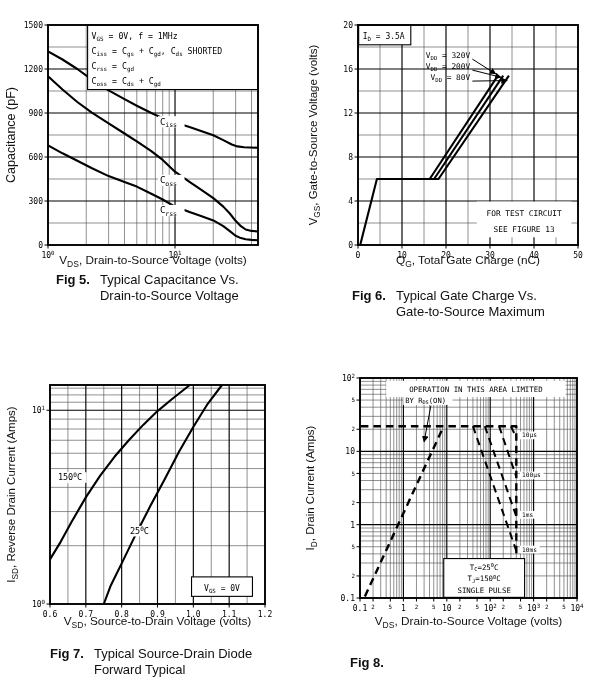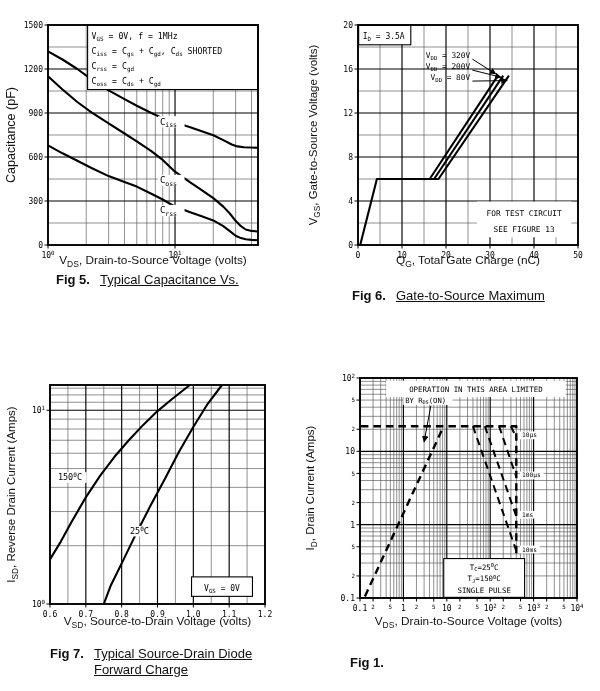--- a/index.html
+++ b/index.html
@@ -7,21 +7,21 @@
     width:600px;height:691px;position:relative;overflow:hidden;
     background:#ffffff;color:#111;
     font-family:"Liberation Sans", sans-serif;
   }
   svg{position:absolute;overflow:visible;}
   .caption{
     position:absolute;display:flex;gap:10px;
     font-size:13px;line-height:15.5px;color:#111;
   }
   .figno{font-weight:bold;white-space:nowrap;}
-  .capline{display:block;text-decoration:underline;}
+  .capline{display:block;}
 </style>
 </head>
 <body>
 
 <svg id="fig5" style="left:0;top:0" width="300" height="270" viewBox="0 0 300 270">
     <defs>
       <marker id="fig5-arr" viewBox="0 0 10 10" refX="9" refY="5" markerWidth="6.5" markerHeight="6.5" orient="auto">
         <path d="M0,0L10,5L0,10z" fill="#000"></path>
       </marker>
       <clipPath id="fig5-clip">
@@ -382,30 +382,32 @@
     <line x1="56.5" x2="60" y1="238" y2="238" stroke="#000" stroke-width="1"></line>
     <text x="55" y="241.04" text-anchor="end" font-family="&quot;DejaVu Sans Mono&quot;, monospace" fill="#000"><tspan dy="0.00" font-size="8">0.1</tspan></text>
     <text x="168.5" y="265" text-anchor="middle" font-family="&quot;Liberation Sans&quot;, sans-serif" fill="#111"><tspan dy="0.00" font-size="11.8">V</tspan><tspan dy="2.83" font-size="8.496">DS</tspan><tspan dy="-2.83" font-size="11.8">, Drain-to-Source Voltage (volts)</tspan></text>
     <text x="14" y="128" text-anchor="middle" font-family="&quot;Liberation Sans&quot;, sans-serif" fill="#111" transform="rotate(-90 14 128)"><tspan dy="0.00" font-size="11.5">I</tspan><tspan dy="2.76" font-size="8.28">D</tspan><tspan dy="-2.76" font-size="11.5">, Drain Current (Amps)</tspan></text>
   </svg>
 
 <div class="caption" style="left:56px;top:272px">
   <span class="figno">Fig 5.</span>
   <span>
     <span class="capline">Typical Capacitance Vs.</span>
+    <span class="capline">Drain-to-Source Voltage</span>
   </span>
 </div>
 <div class="caption" style="left:352px;top:288px">
   <span class="figno">Fig 6.</span>
   <span>
+    <span class="capline">Typical Gate Charge Vs.</span>
     <span class="capline">Gate-to-Source Maximum</span>
   </span>
 </div>
 <div class="caption" style="left:50px;top:646px">
   <span class="figno">Fig 7.</span>
   <span>
     <span class="capline">Typical Source-Drain Diode</span>
-    <span class="capline">Forward Charge</span>
+    <span class="capline">Forward Typical</span>
   </span>
 </div>
 <div class="caption" style="left:350px;top:655px">
-  <span class="figno">Fig 1.</span>
+  <span class="figno">Fig 8.</span>
 </div>
 
 </body></html>

